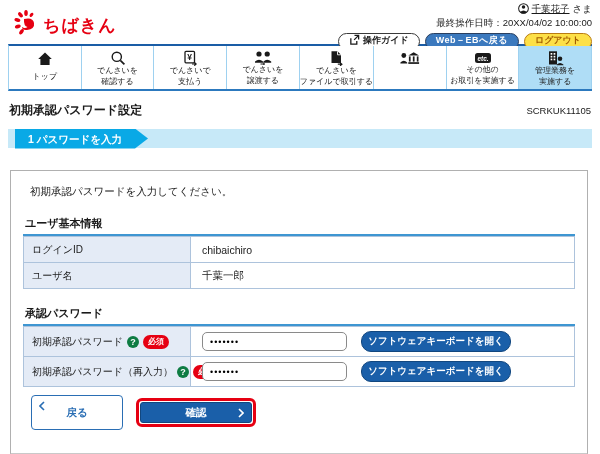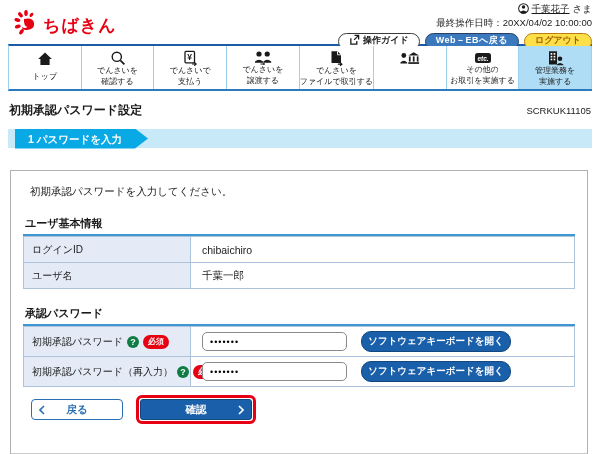--- a/index.html
+++ b/index.html
@@ -55,21 +55,21 @@
     font-weight:bold; display:inline-flex; align-items:center; justify-content:center; flex:none; cursor:pointer; }
   .req { background:#E60012; color:#fff; font-size:8px; font-weight:bold; border-radius:8px;
     padding:1.5px 5px; flex:none; }
   .pw-input { width:145px; height:19px; border:1px solid #8a8a8a; border-radius:5px; font-size:9px;
     letter-spacing:1px; padding:0 7px; vertical-align:middle; }
   .kb-btn { margin-left:11px; width:150px; height:21px; border-radius:10px; background:#1A5FA9; color:#fff;
     font-size:9.5px; font-weight:bold; border:1px solid #12477F; cursor:pointer; vertical-align:middle; }
 
   
   .footer-btns { display:flex; align-items:center; margin:8px 0 0 8px; }
-  .back-btn { position:relative; width:92px; height:21px; background:#fff; border:1px solid #2A6EB4;
+  .back-btn { position:relative; width:92px; height:35px; background:#fff; border:1px solid #2A6EB4;
     border-radius:4px; color:#2A6EB4; font-size:10.5px; font-weight:bold; cursor:pointer; }
   .back-btn .chev { position:absolute; left:7px; top:5px; }
   .confirm-wrap { margin-left:13px; border:3px solid #E60012; border-radius:6px; padding:1px; }
   .confirm-btn { position:relative; display:block; width:112px; height:21px; background:#1A5FA9;
     border:1px solid #12477F; border-radius:3px; color:#fff; font-size:10.5px; font-weight:bold; cursor:pointer; }
   .confirm-btn .chev { position:absolute; right:7px; top:5px; }
 </style>
 </head>
 <body>
 

